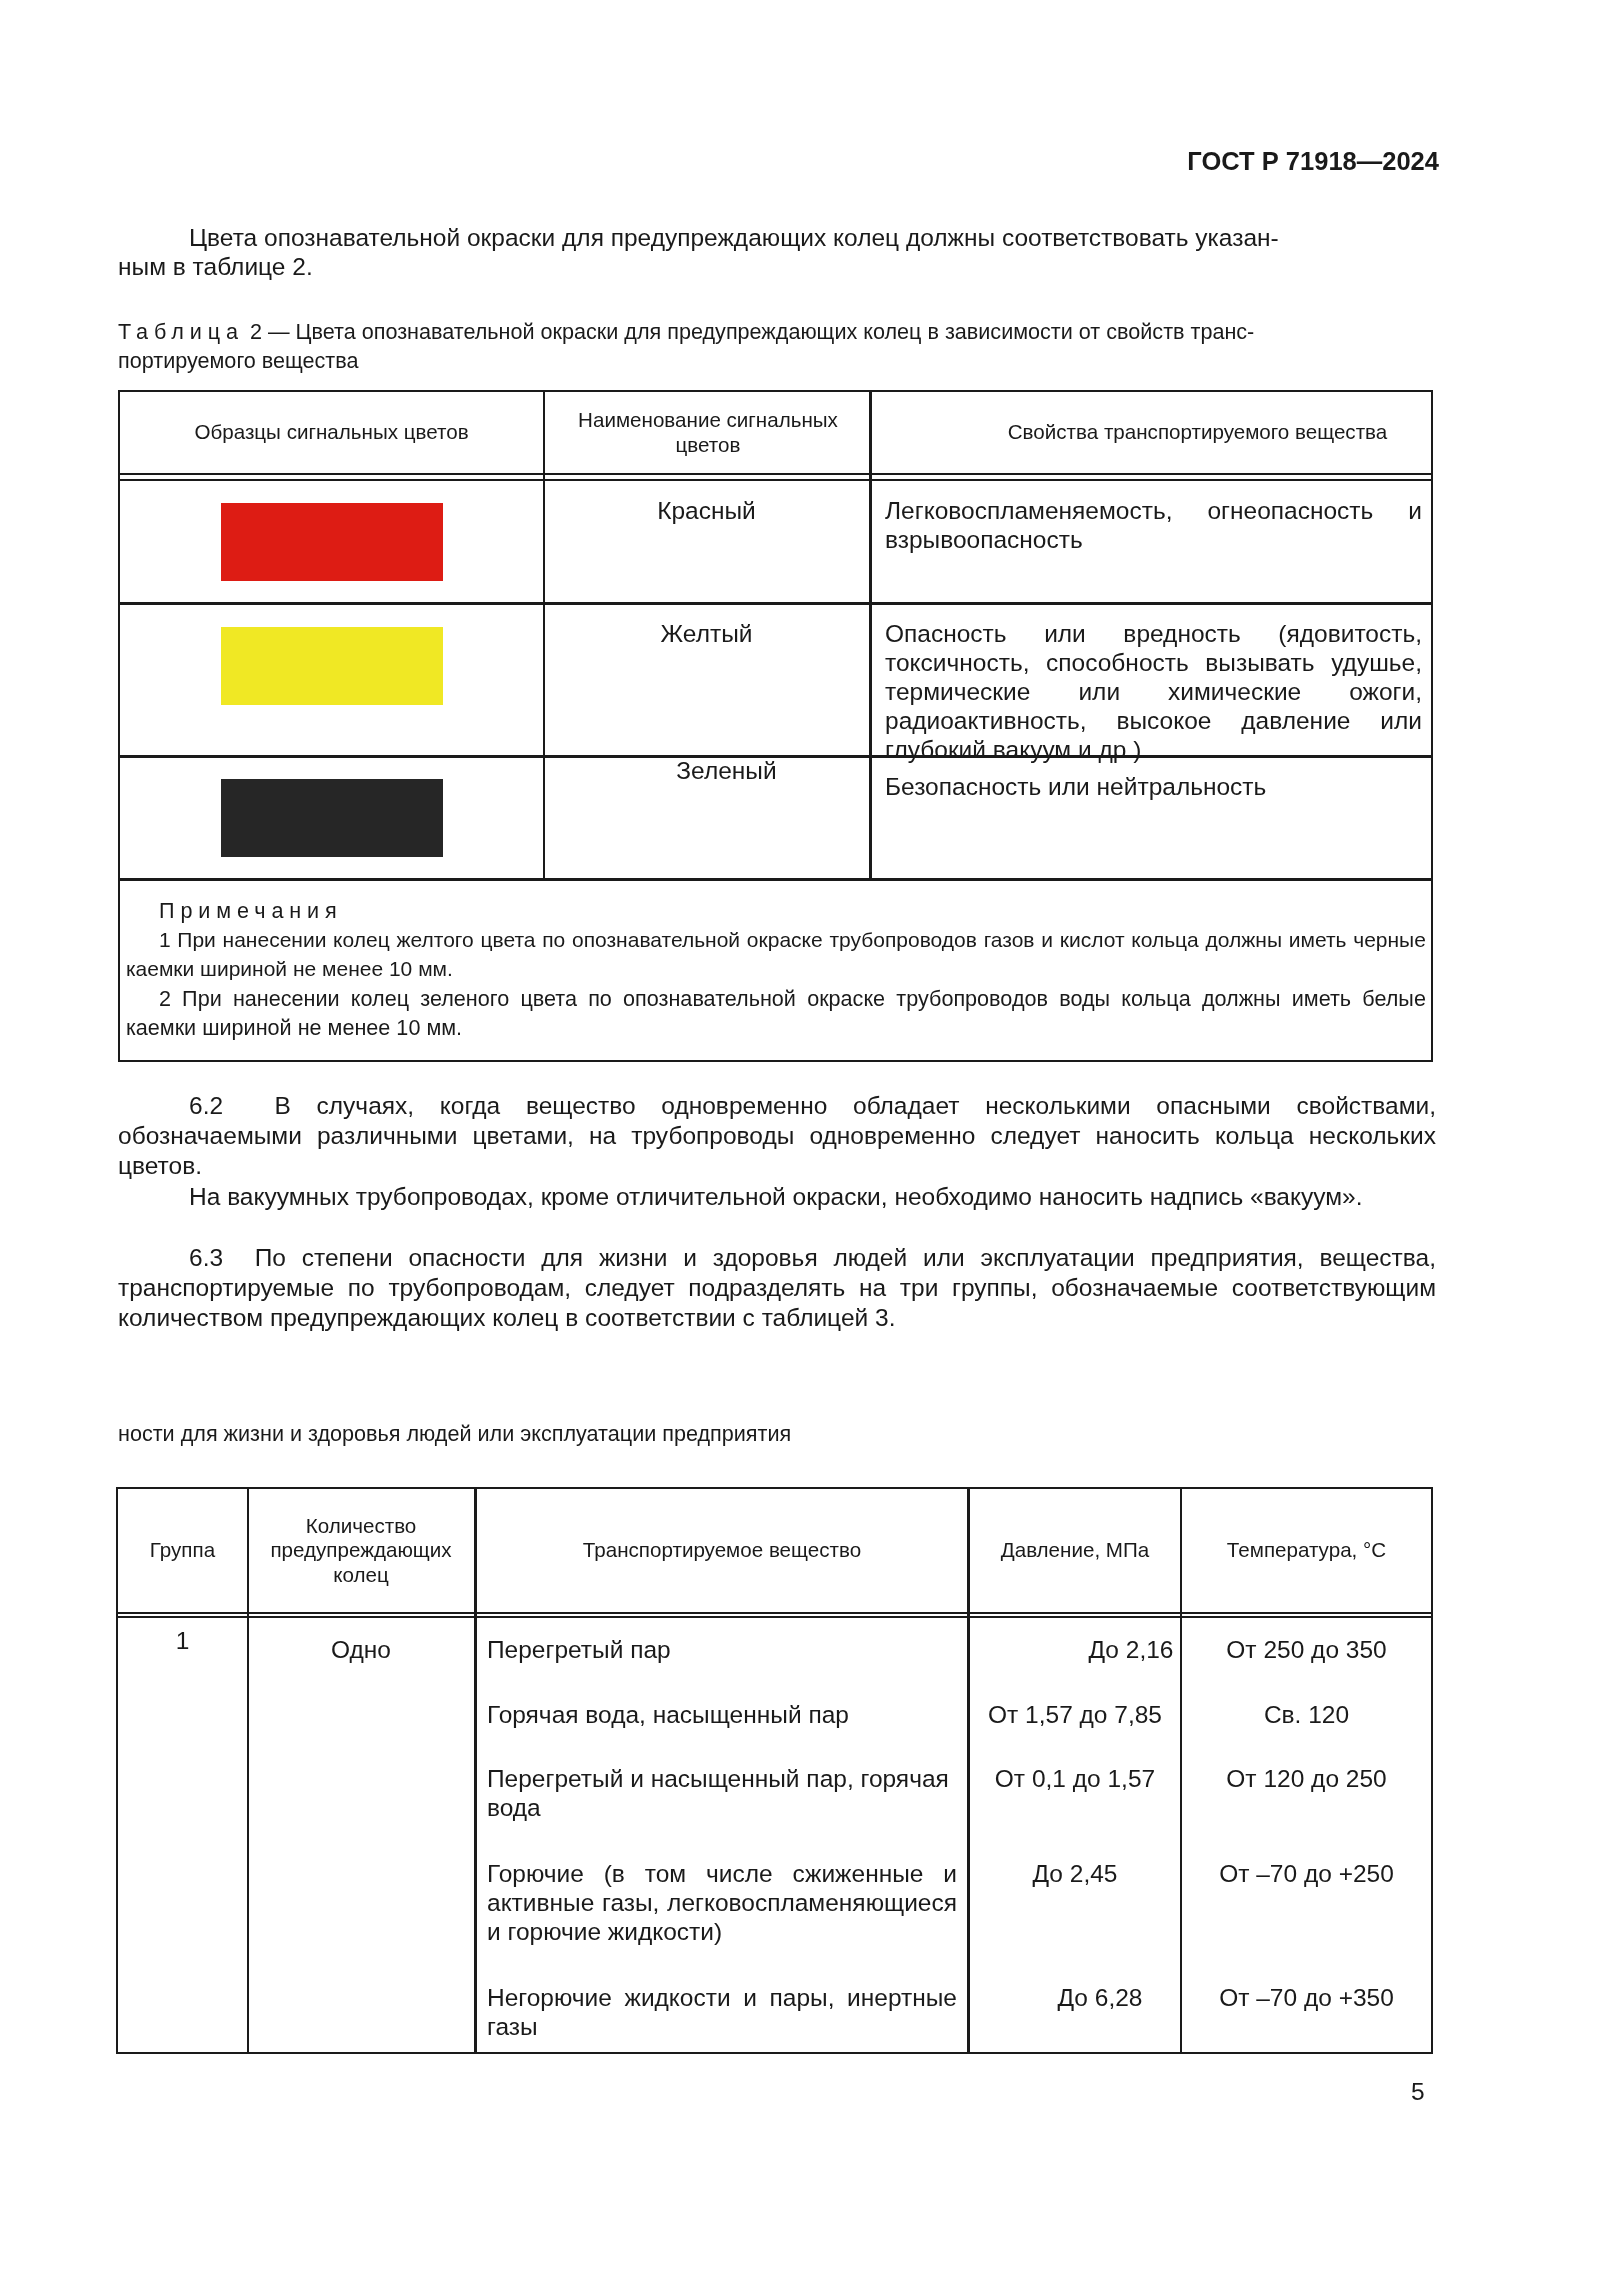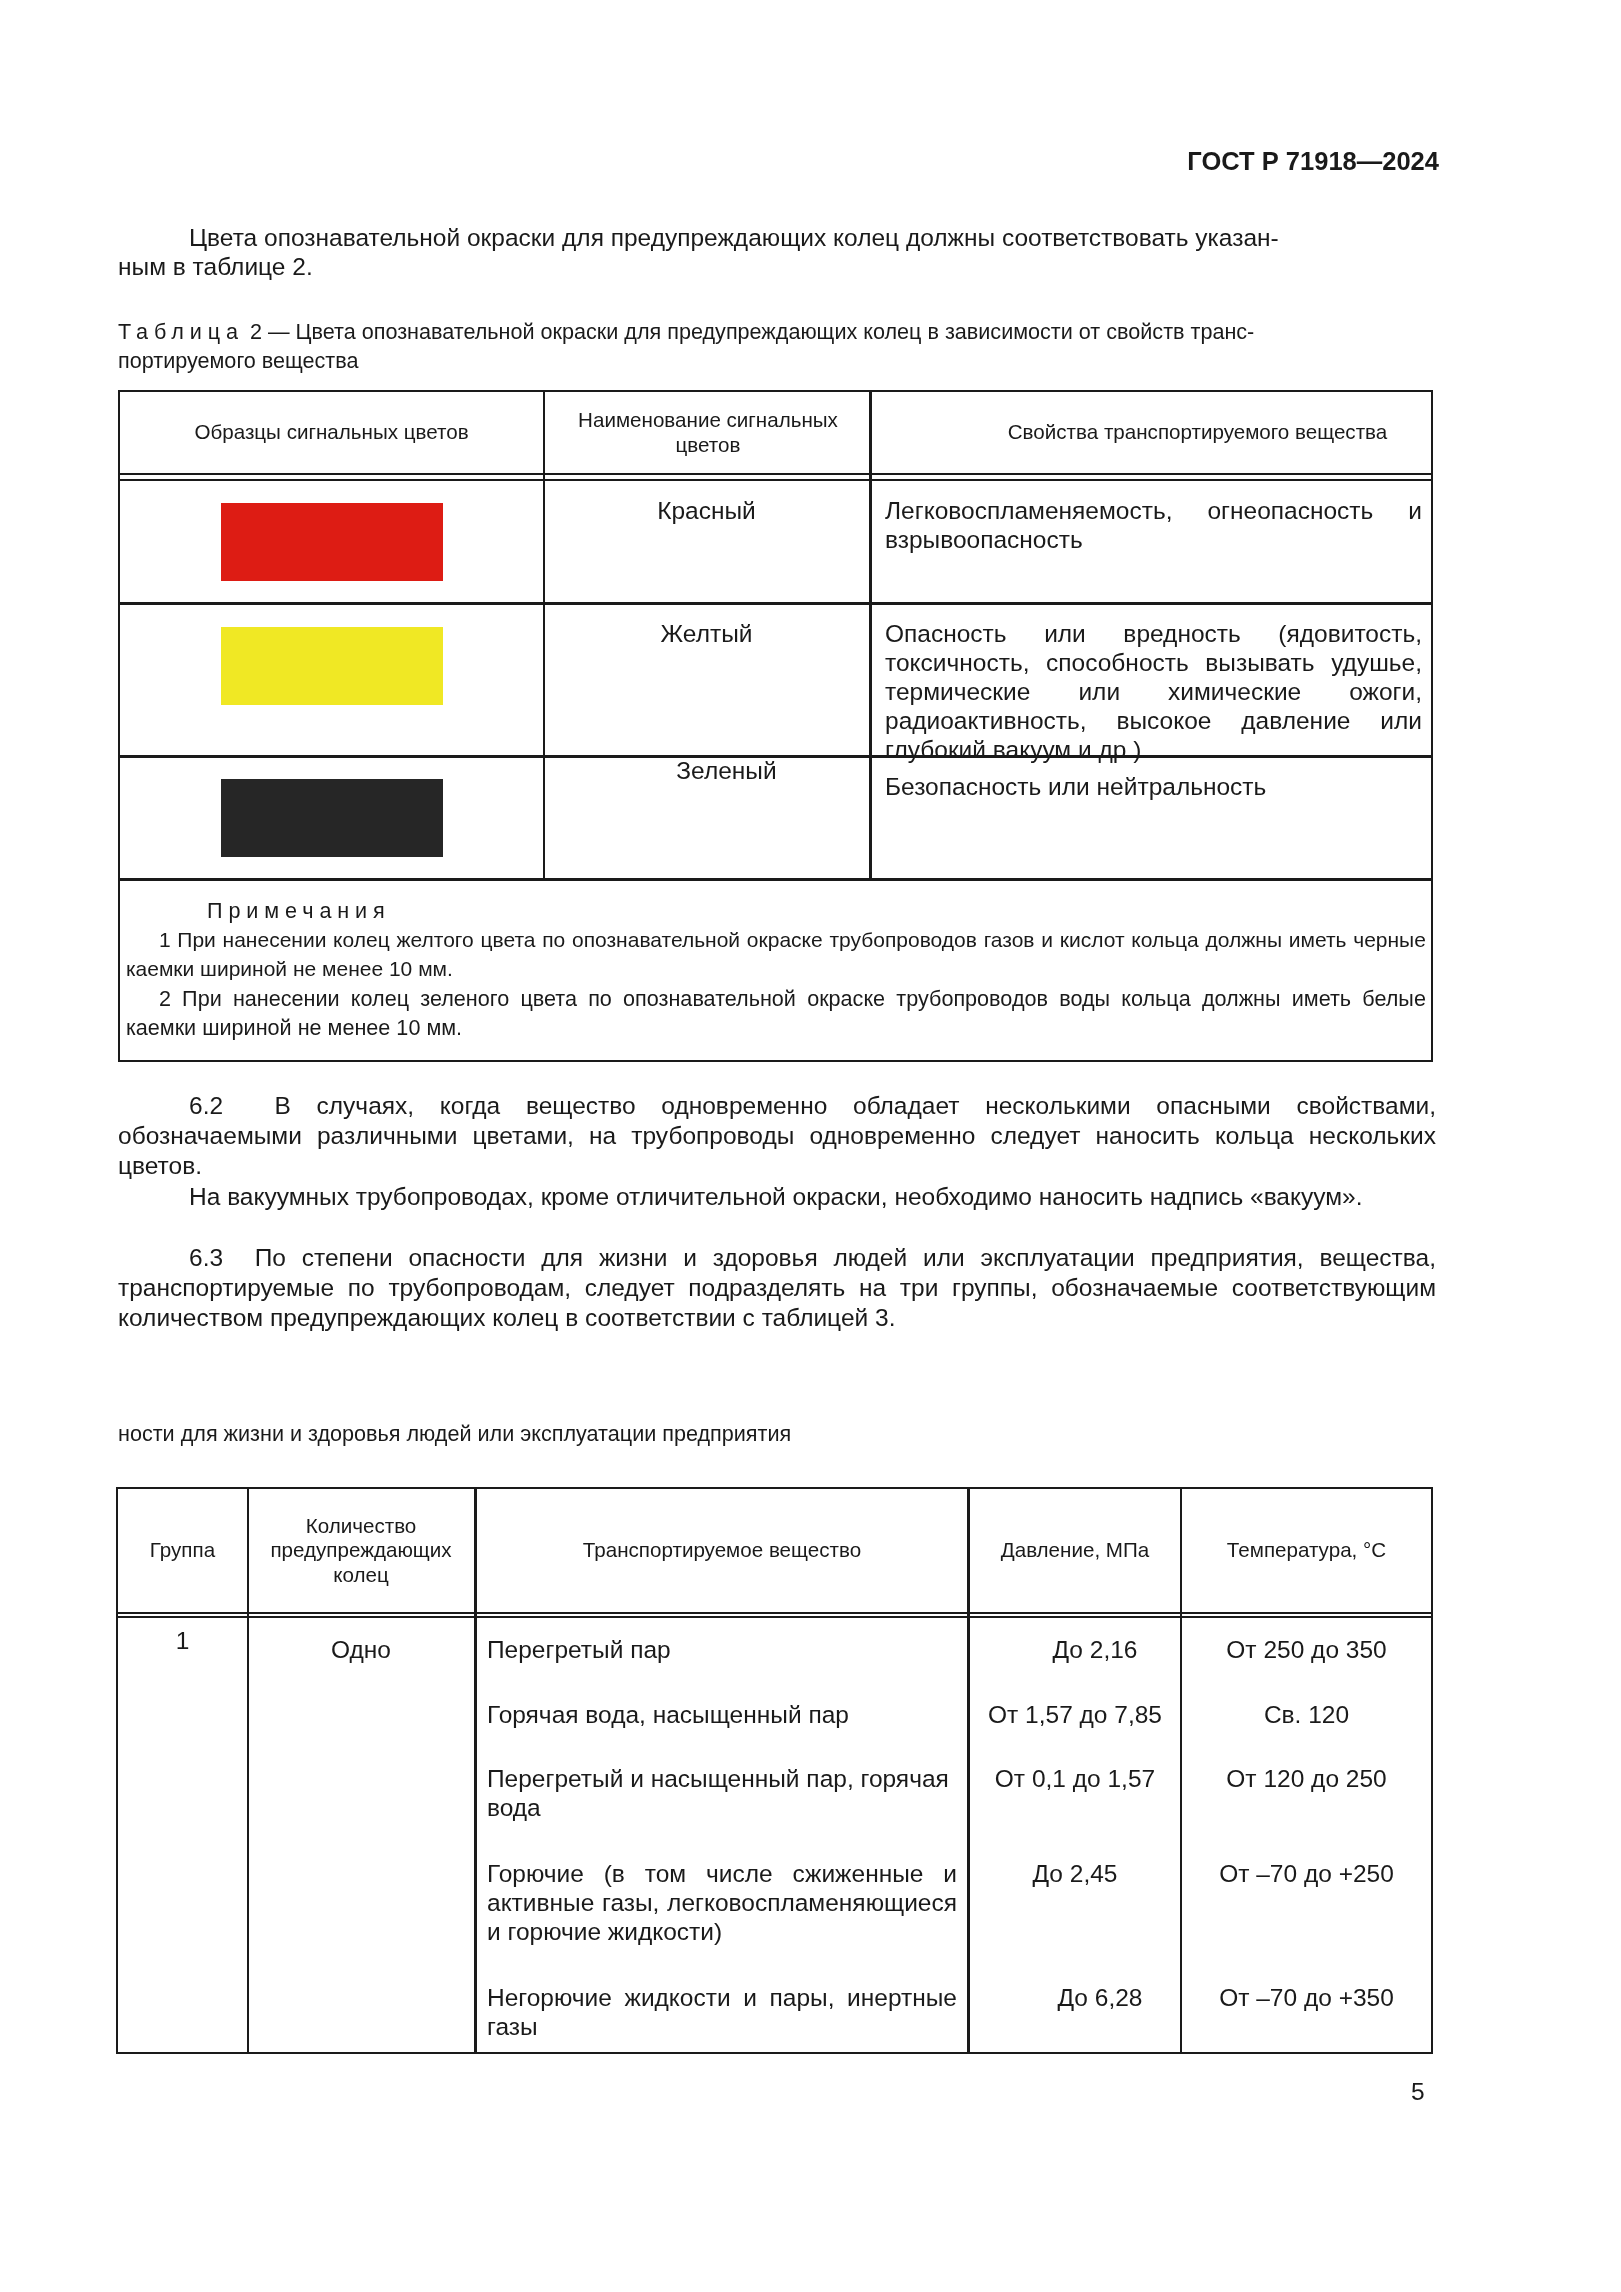--- a/index.html
+++ b/index.html
@@ -60,21 +60,21 @@
   <div class="cell" style="left:765px; top:104px; width:537px; text-align:justify; text-align-last:left;">Легковоспламеняемость, огнеопасность и взрывоопасность</div>
 
   <div class="swatch" style="left: 101px; top: 235px; background: rgb(240, 232, 36);"></div>
   <div class="cell" style="left:425px; top:227px; width:323px; text-align:center;">Желтый</div>
   <div class="cell" style="left:765px; top:227px; width:537px; text-align:justify; text-align-last:left;">Опасность или вредность (ядовитость, токсичность, способность вызывать удушье, термические или химические ожоги, радиоактивность, высокое давление или глубокий вакуум и др.)</div>
 
   <div class="swatch" style="left: 101px; top: 387px; background: rgb(38, 38, 38);"></div>
   <div class="cell" style="left:425px; top:364px; width:363px; text-align:center;">Зеленый</div>
   <div class="cell" style="left:765px; top:380px; width:537px;">Безопасность или нейтральность</div>
 
-  <div class="cell" style="left:39px; top:504px; font-size:21.6px;margin-left:48px;"><span class="spaced">Примечания</span></div>
+  <div class="cell" style="left:39px; top:504px; font-size:21.6px;"><span class="spaced">Примечания</span></div>
   <div class="cell" style="left:5.9px; top:533px; width:1300px; font-size:21px; text-align:justify; text-indent:33px;">1 При нанесении колец желтого цвета по опознавательной окраске трубопроводов газов и кислот кольца должны иметь черные каемки шириной не менее 10 мм.</div>
   <div class="cell" style="left:5.9px; top:592px; width:1300px; font-size:21.6px; text-align:justify; text-indent:33px;">2 При нанесении колец зеленого цвета по опознавательной окраске трубопроводов воды кольца должны иметь белые каемки шириной не менее 10 мм.</div>
 </div>
 
 <div class="abs para" style="top:1091px; text-indent:71px; line-height:30px;">
   <span>6.2</span>&nbsp; <span>В случаях, когда вещество одновременно обладает несколькими опасными свойствами, обозначаемыми различными цветами, на трубопроводы одновременно следует наносить кольца нескольких цветов.</span>
 </div>
 <div class="abs para" style="top:1182px; text-indent:71px; line-height:30px;">На вакуумных трубопроводах, кроме отличительной окраски, необходимо наносить надпись «вакуум».</div>
 
 <div class="abs para" style="top:1243px; text-indent:71px; line-height:30px;">
@@ -97,21 +97,21 @@
   <div class="hcell" style="left:139px; top:0; width:208px; height:123px;">Количество предупреждающих колец</div>
   <div class="hcell" style="left:359px; top:0; width:490px; height:123px;">Транспортируемое вещество</div>
   <div class="hcell" style="left:852px; top:0; width:210px; height:123px;">Давление, МПа</div>
   <div class="hcell" style="left:1063px; top:0; width:251px; height:123px;">Температура, °С</div>
 
   <div class="cell" style="left:0; top:137px; width:129px; text-align:center;">1</div>
   <div class="cell" style="left:131px; top:146px; width:224px; text-align:center;">Одно</div>
 
   <div>
     <div class="cell" style="left:369px; top:146px; width:470px;">Перегретый пар</div>
-    <div class="cell" style="left:852px; top:146px; width:250px; text-align:center;">До 2,16</div>
+    <div class="cell" style="left:852px; top:146px; width:250px; text-align:center;padding-left:36px;">До 2,16</div>
     <div class="cell" style="left:1063px; top:146px; width:251px; text-align:center;">От 250 до 350</div>
   </div>
   <div>
     <div class="cell" style="left:369px; top:211px; width:470px;">Горячая вода, насыщенный пар</div>
     <div class="cell" style="left:852px; top:211px; width:210px; text-align:center;">От 1,57 до 7,85</div>
     <div class="cell" style="left:1063px; top:211px; width:251px; text-align:center;">Св. 120</div>
   </div>
   <div>
     <div class="cell" style="left:369px; top:275px; width:470px;">Перегретый и насыщенный пар, горячая вода</div>
     <div class="cell" style="left:852px; top:275px; width:210px; text-align:center;">От 0,1 до 1,57</div>

